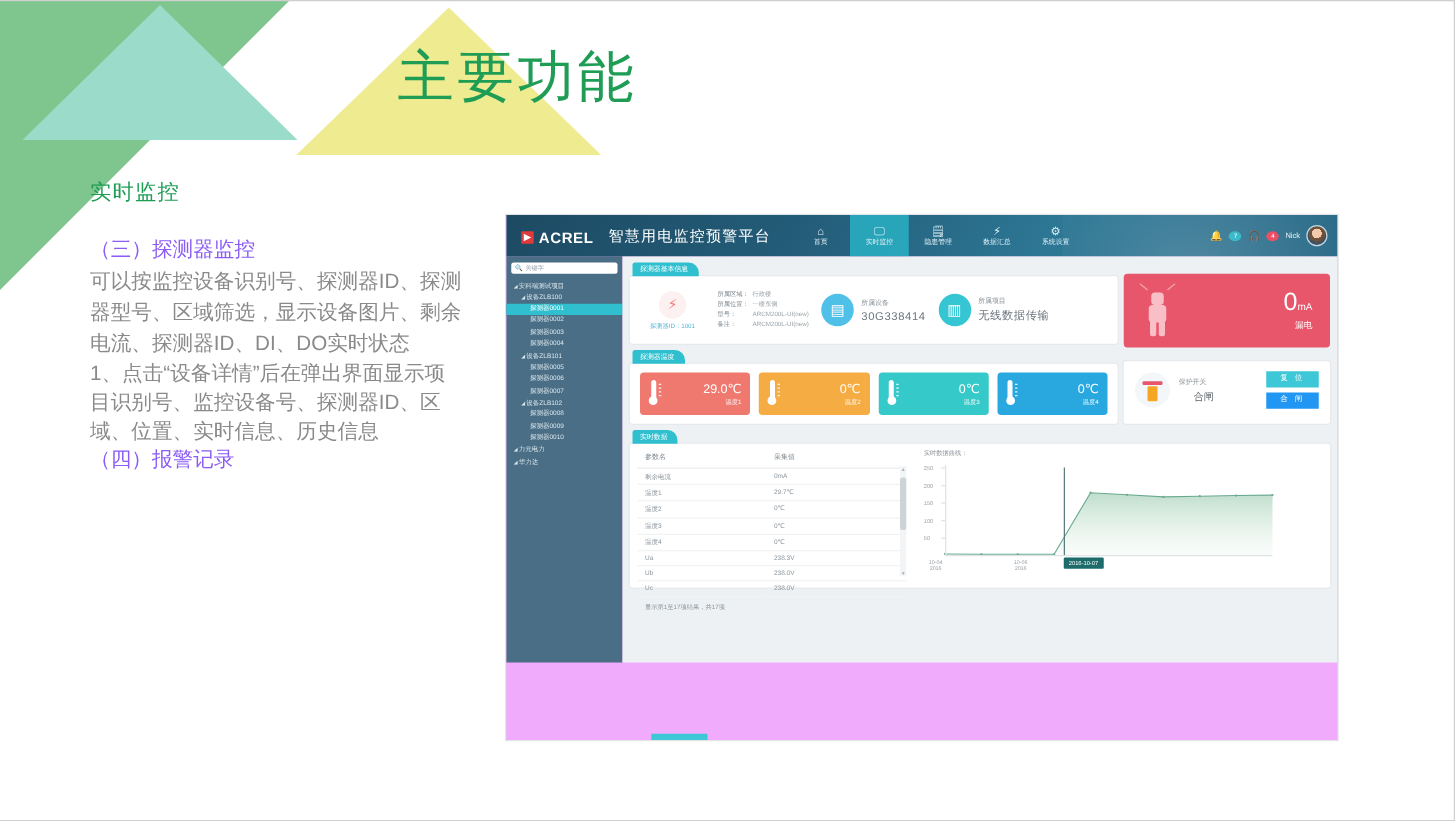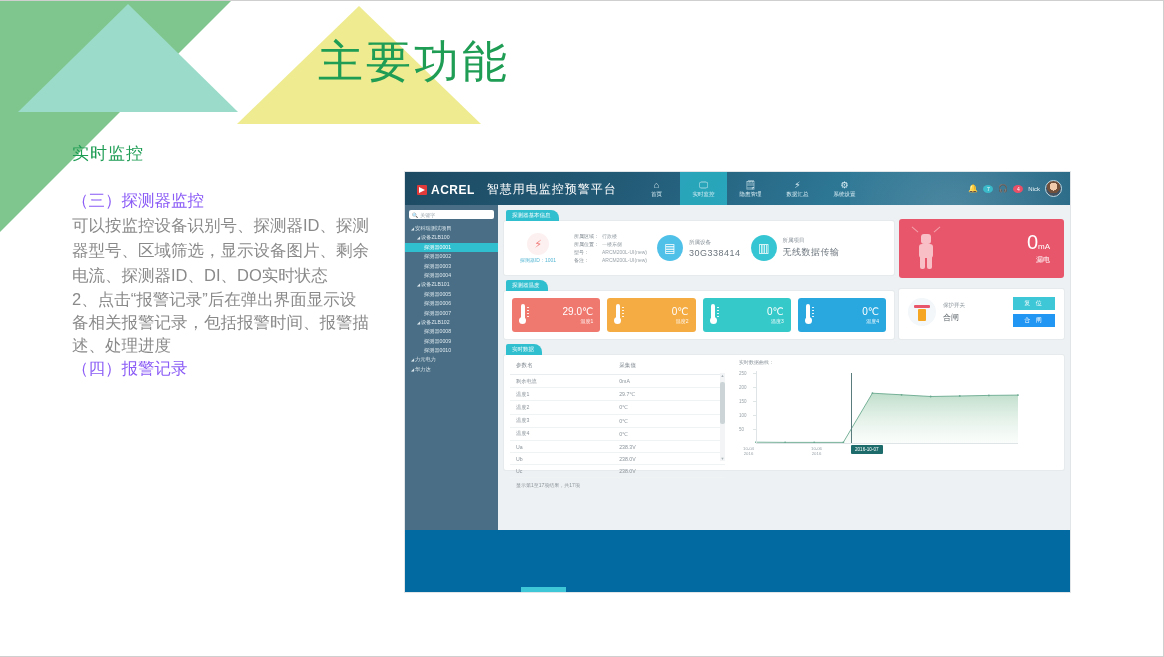--- a/index.html
+++ b/index.html
@@ -53,21 +53,21 @@
     position:absolute;left:72px;top:188px;width:300px;
     font-size:16.5px;line-height:25px;color:#8a8a8a;
   }
   .sub-head{color:#8b5cf6;}
   .body-p{margin:0;}
   .body-p.tight{line-height:23px;}
 
   
   .app{
     position:absolute;left:405px;top:172px;width:665px;height:420px;
-    background:#0369a1;overflow:hidden;
+    background:#f0abfc;overflow:hidden;
     box-shadow:0 0 0 1px #e2e5e8;
     font-size:5px;
   }
   .app-header{
     position:relative;height:33px;width:100%;
     background:linear-gradient(120deg,#1d4a63 0%,#235c78 35%,#2d7795 65%,#2a6a87 100%);
     overflow:hidden;
   }
   .app-header::after{
     content:"";position:absolute;right:-40px;top:-80px;width:260px;height:200px;
@@ -198,21 +198,21 @@
   .temp-lbl{font-size:5px;opacity:.95;margin-top:1px;}
 
   .switch-panel{width:165px;}
   .switch-inner{display:flex;align-items:center;padding:8px 9px;gap:7px;}
   .sw-ico{
     width:28px;height:28px;border-radius:50%;background:#f3f7fa;position:relative;
   }
   .sw-ico .bar{position:absolute;left:6px;top:7px;width:16px;height:3px;background:#e8566b;border-radius:1px;}
   .sw-ico .body{position:absolute;left:10px;top:11px;width:8px;height:12px;background:#f5a623;border-radius:1px;}
   .sw-txt .a{font-size:5.5px;color:#8b949b;}
-  .sw-txt .b{font-size:8px;color:#5a6268;margin-top:3px;}
+  .sw-txt .b{font-size:8px;color:#5a6268;margin-top:3px;margin-left:12px;}
   .sw-btns{margin-left:auto;display:flex;flex-direction:column;gap:4px;}
   .sw-btn{
     width:42px;height:13px;line-height:13px;text-align:center;color:#fff;font-size:6px;
     letter-spacing:2px;
   }
   .sw-btn.reset{background:#3ec7d6;}
   .sw-btn.close{background:#2196f3;}
 
   .bottom-panel{flex:1;}
   .bottom-inner{display:flex;padding:4px 6px 0 6px;}
@@ -259,21 +259,21 @@
   <div class="top-border"></div>
   <div class="right-border"></div>
   <div class="bottom-border"></div>
 
   <div class="slide-title">主要功能</div>
   <div class="section-head">实时监控</div>
 
   <div class="body-col">
     <p class="body-p sub-head">（三）探测器监控</p>
     <p class="body-p">可以按监控设备识别号、探测器ID、探测器型号、区域筛选，显示设备图片、剩余电流、探测器ID、DI、DO实时状态</p>
-    <p class="body-p tight">2、点击“报警记录”后在弹出界面显示设备相关报警记录，包括报警时间、报警描述、处理进度</p>
+    <p class="body-p tight">1、点击“设备详情”后在弹出界面显示项目识别号、监控设备号、探测器ID、区域、位置、实时信息、历史信息</p>
     <p class="body-p tight sub-head">（四）报警记录</p>
   </div>
 
   <div class="app">
 
     <div class="app-header">
       <div class="hdr-logo">
         <span class="logo-mark"></span>
         <span class="logo-text">ACREL</span>
         <span class="hdr-title">智慧用电监控预警平台</span>

